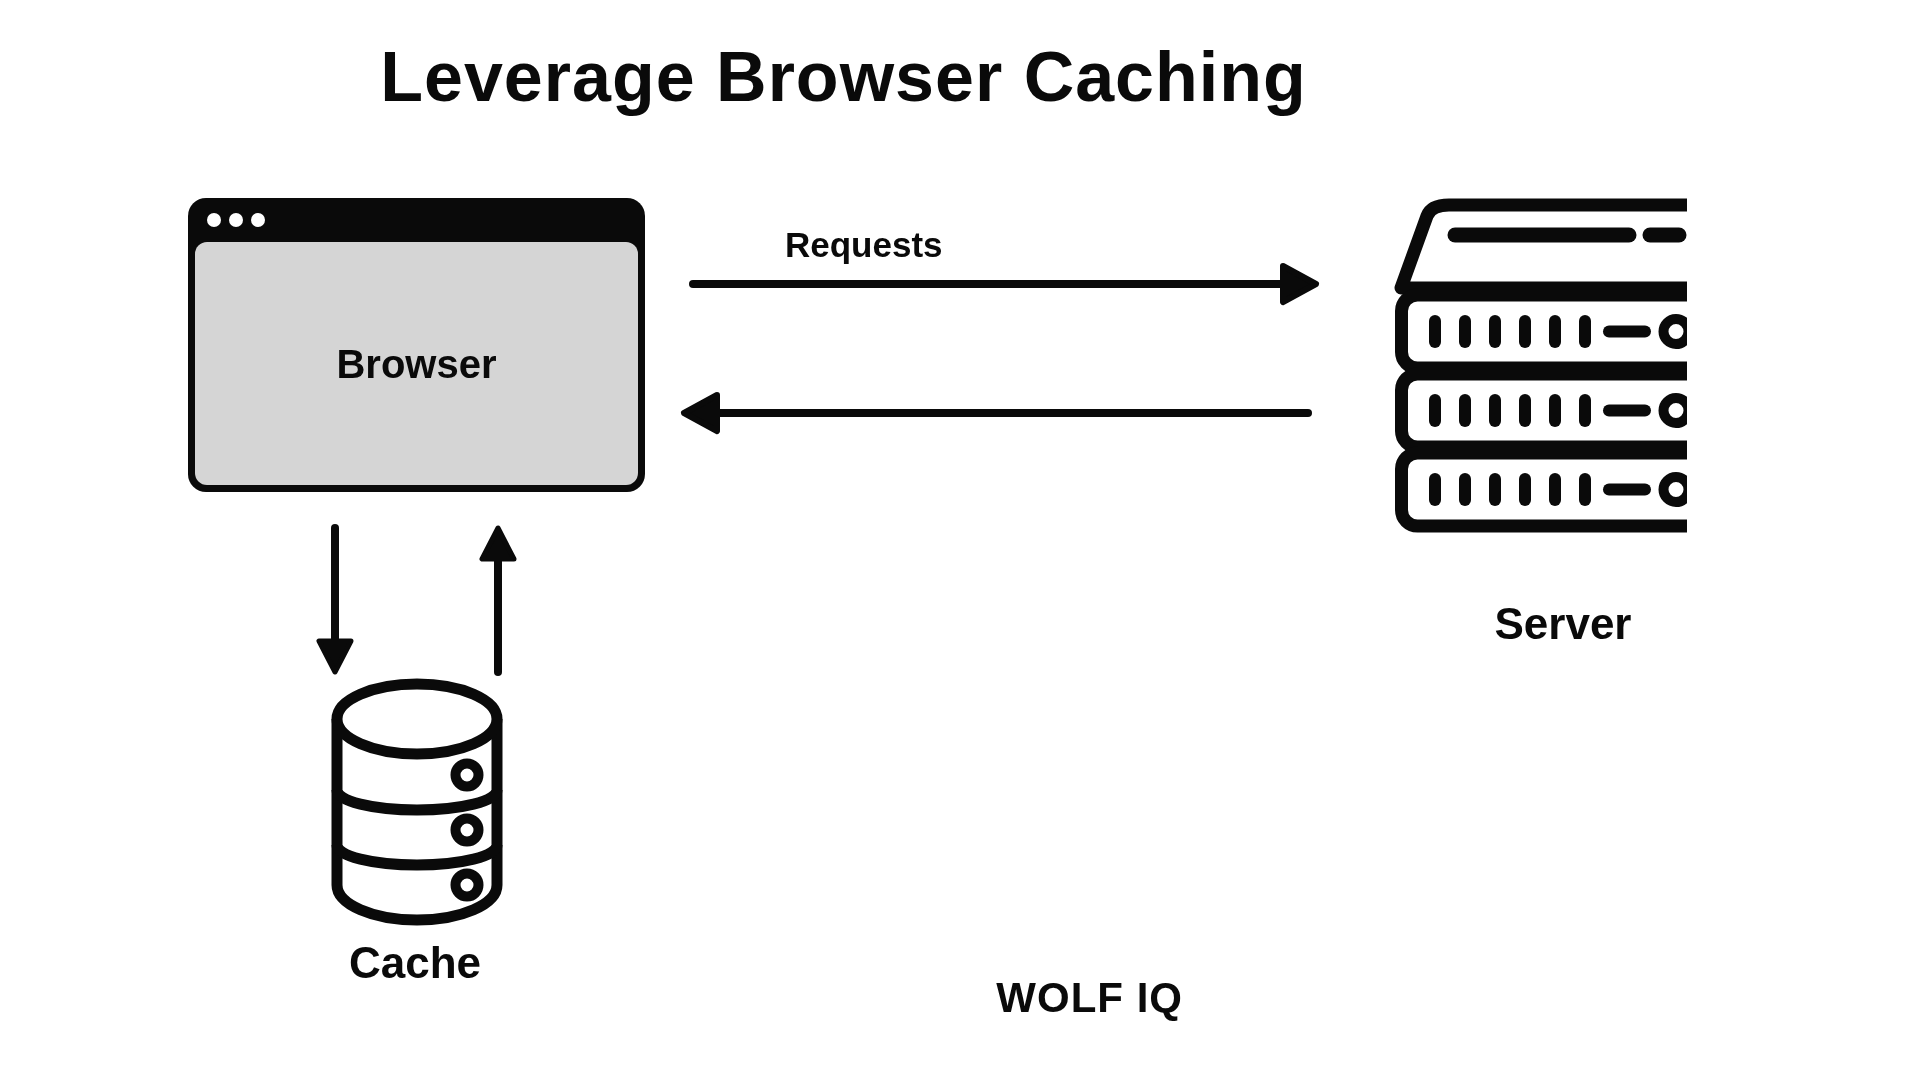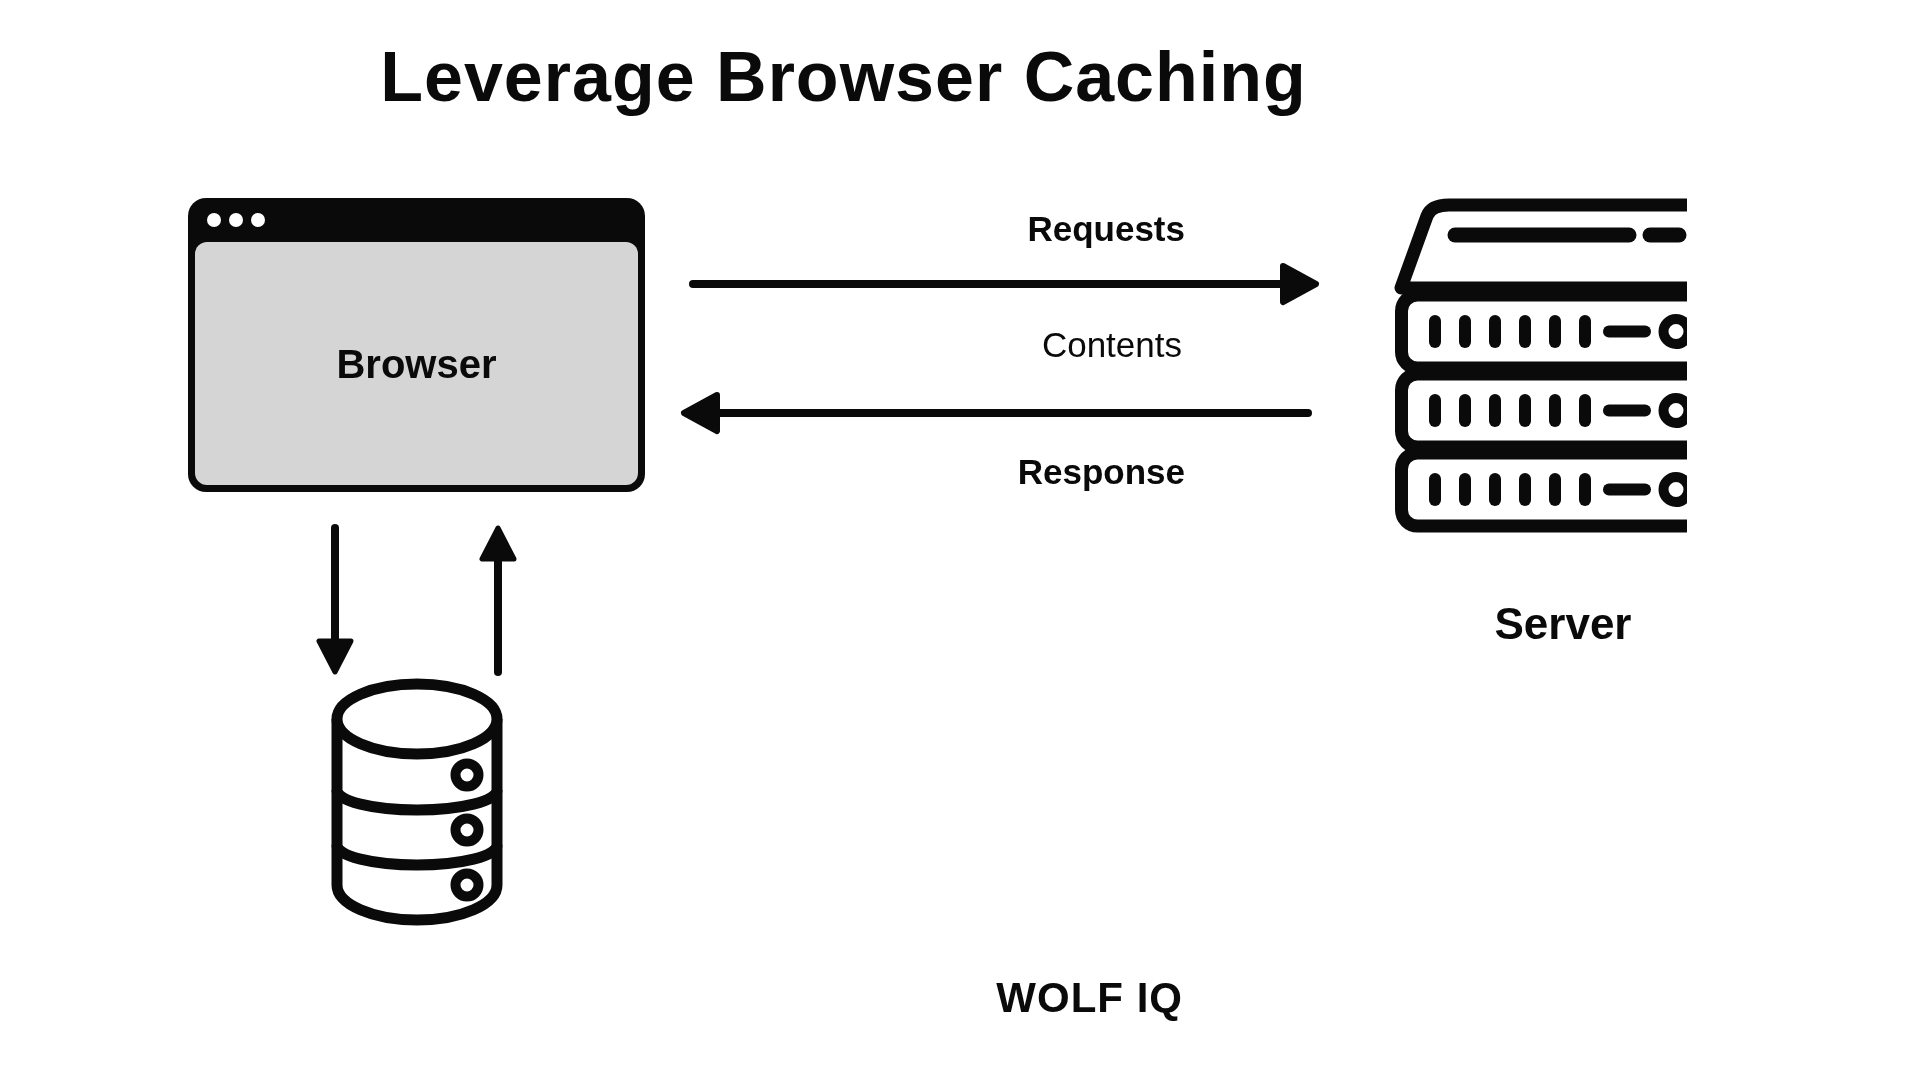--- a/index.html
+++ b/index.html
@@ -75,24 +75,25 @@
     position: absolute;
     width: 400px;
     text-align: center;
     line-height: 1;
   }
 
   
   .flow-label {
     position: absolute;
     width: 400px;
-    text-align: right;
+    text-align: left;
     font-size: 35px;
     line-height: 1;
     color: var(--ink);
+    margin-top: 16px;
   }
   .flow-label.bold { font-weight: 700; }
   .flow-label.regular { font-weight: 400; }
 
   
   svg { overflow: visible; display: block; }
   .overlay {
     position: absolute;
     left: 0; top: 0;
     width: 1920px; height: 1080px;
@@ -137,22 +138,20 @@
       <span class="dot"></span>
       <span class="dot"></span>
       <span class="dot"></span>
     </div>
     <div class="browser-body">
       <span class="node-label">Browser</span>
     </div>
   </div>
 
   <div class="flow-label bold" style="left:785px; top:211px;">Requests</div>
-  <div class="flow-label regular" style="left:782px; top:327px;">Contents</div>
-  <div class="flow-label bold" style="left:785px; top:454px;">Response</div>
 
   <svg class="overlay" viewBox="0 0 1920 1080" aria-hidden="true">
     <g>
       <line class="stroke" x1="693" y1="284" x2="1288" y2="284" stroke-width="8" stroke-linecap="round"></line>
       <polygon class="fill" points="1283,266 1316,284 1283,302" stroke="var(--ink)" stroke-width="6" stroke-linejoin="round"></polygon>
     </g>
     <g>
       <line class="stroke" x1="1308" y1="413" x2="712" y2="413" stroke-width="8" stroke-linecap="round"></line>
       <polygon class="fill" points="717,395 684,413 717,431" stroke="var(--ink)" stroke-width="6" stroke-linejoin="round"></polygon>
     </g>
@@ -216,16 +215,17 @@
 
   <svg class="cache-icon" viewBox="0 0 174 248" aria-hidden="true">
     <path class="panel" d="M 7 41 L 7 207 A 80 35 0 0 0 167 207 L 167 41" stroke-width="11"></path>
     <path class="stroke" d="M 7 112 A 80 20 0 0 0 167 112" stroke-width="11"></path>
     <path class="stroke" d="M 7 167 A 80 20 0 0 0 167 167" stroke-width="11"></path>
     <ellipse class="panel" cx="87" cy="41" rx="80" ry="35" stroke-width="11"></ellipse>
     <circle class="panel" cx="137" cy="97" r="11.5" stroke-width="10"></circle>
     <circle class="panel" cx="137" cy="152" r="11.5" stroke-width="10"></circle>
     <circle class="panel" cx="137" cy="207" r="11.5" stroke-width="10"></circle>
   </svg>
+  <div class="caption node-label" style="left:215px; top:941px;">Cache</div>
 
   <div class="brand">WOLF IQ</div>
 
 </div>
 
 </body></html>

